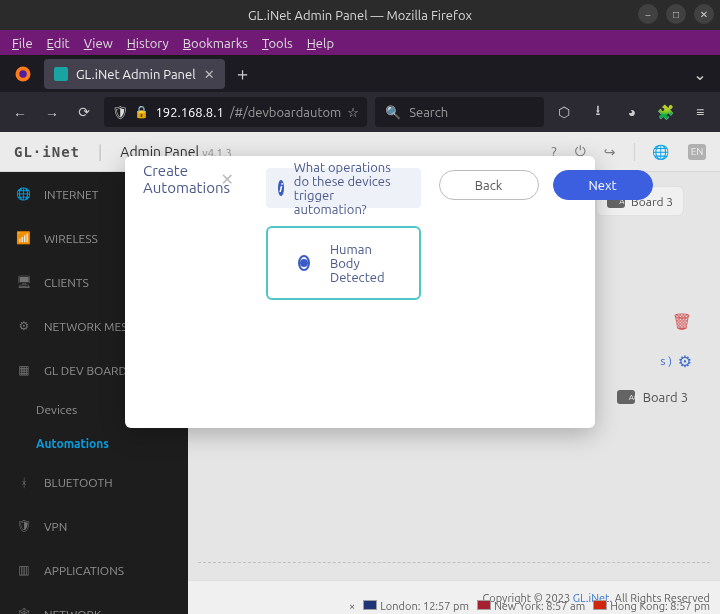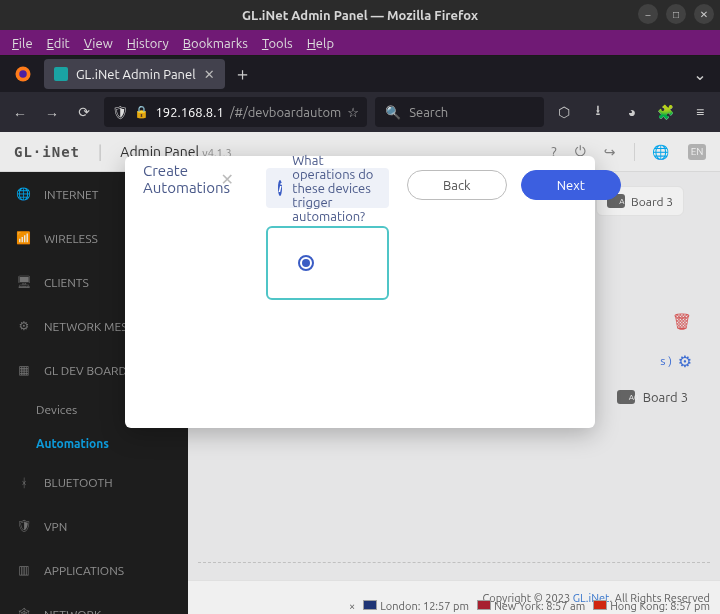--- a/index.html
+++ b/index.html
@@ -1,19 +1,19 @@
 <!DOCTYPE html>
 <html><head>
 <meta charset="utf-8">
 <style>
   * { box-sizing: border-box; margin: 0; padding: 0; }
   html, body { width: 720px; height: 614px; overflow: hidden; font-family: "Ubuntu", "Segoe UI", Arial, sans-serif; background: #1e1e1e; }
   
   .os-titlebar { height: 30px; background: #2b2b2b; color: #d6d6d6; display: flex; align-items: center; justify-content: center; position: relative; font-size: 13px; }
-  .os-titlebar .os-title { font-weight: 700; }
+  .os-titlebar .os-title { font-weight: 400; }
   .os-window-btns { position: absolute; right: 6px; top: 4px; display: flex; gap: 8px; }
   .os-window-btns .obtn { width: 20px; height: 20px; border-radius: 50%; background: #414141; display: flex; align-items: center; justify-content: center; color: #ccc; font-size: 10px; }
   
   .ff-menubar { height: 26px; background: #701a75; color: #ddd; display: flex; align-items: center; gap: 14px; padding: 0 12px; font-size: 13px; border-bottom: 1px solid #1a1a1a; }
   .ff-menubar span { cursor: default; text-decoration: underline; text-decoration-color: transparent; }
   .ff-menubar span::first-letter { text-decoration: underline; }
   
   .ff-tabstrip { height: 36px; background: #1c1b22; display: flex; align-items: center; padding: 0 6px; gap: 4px; }
   .ff-iconcell { width: 34px; height: 30px; display: flex; align-items: center; justify-content: center; color: #ff9c3a; }
   .ff-tab { height: 30px; background: #42414d; color: #f0f0f0; border-radius: 4px; display: flex; align-items: center; padding: 4px 10px; gap: 8px; font-size: 13px; min-width: 160px; }
@@ -247,20 +247,21 @@
       </div>
       <div class="modal-body">
         <div class="info-banner">
           <span class="info-ic">i</span>
           <span>What operations do these devices trigger automation?</span>
         </div>
         <div class="option-card">
           <span class="radio">
               <span class="dot"></span>
             </span>
+          <span>Human Body Detected</span>
         </div>
         <div class="modal-spacer"></div>
       </div>
       <div class="modal-foot">
         <div class="btn secondary">Back</div>
         <div class="btn primary">Next</div>
       </div>
     </div>
   </div>
 </div>

